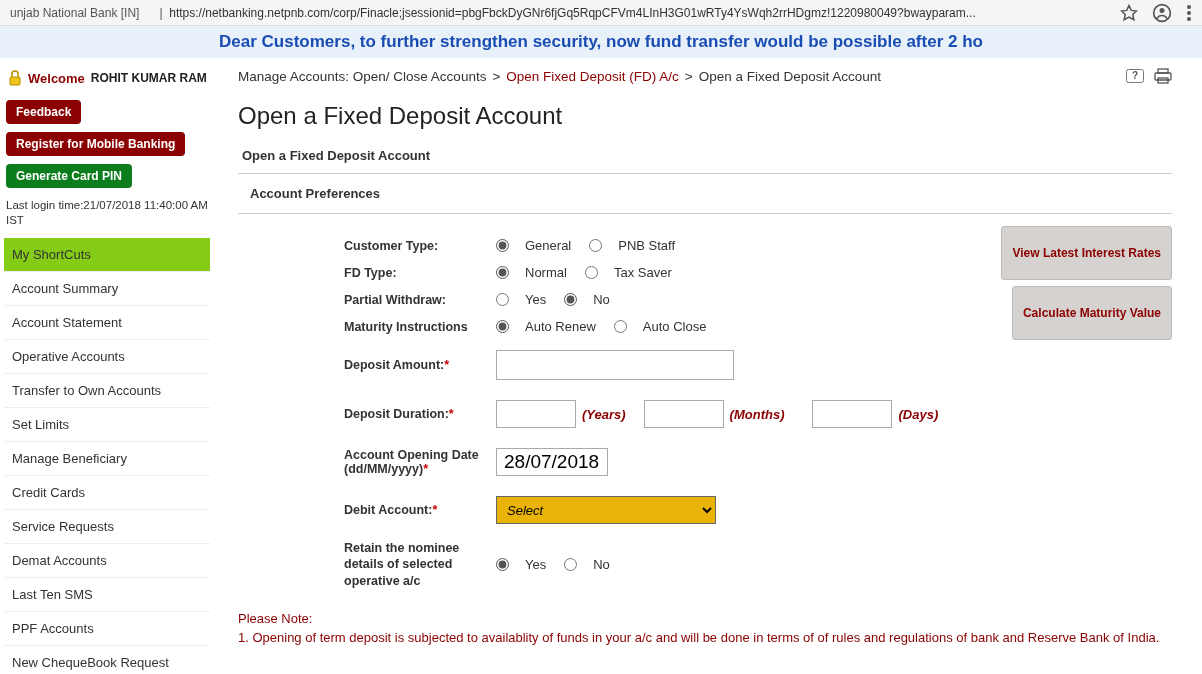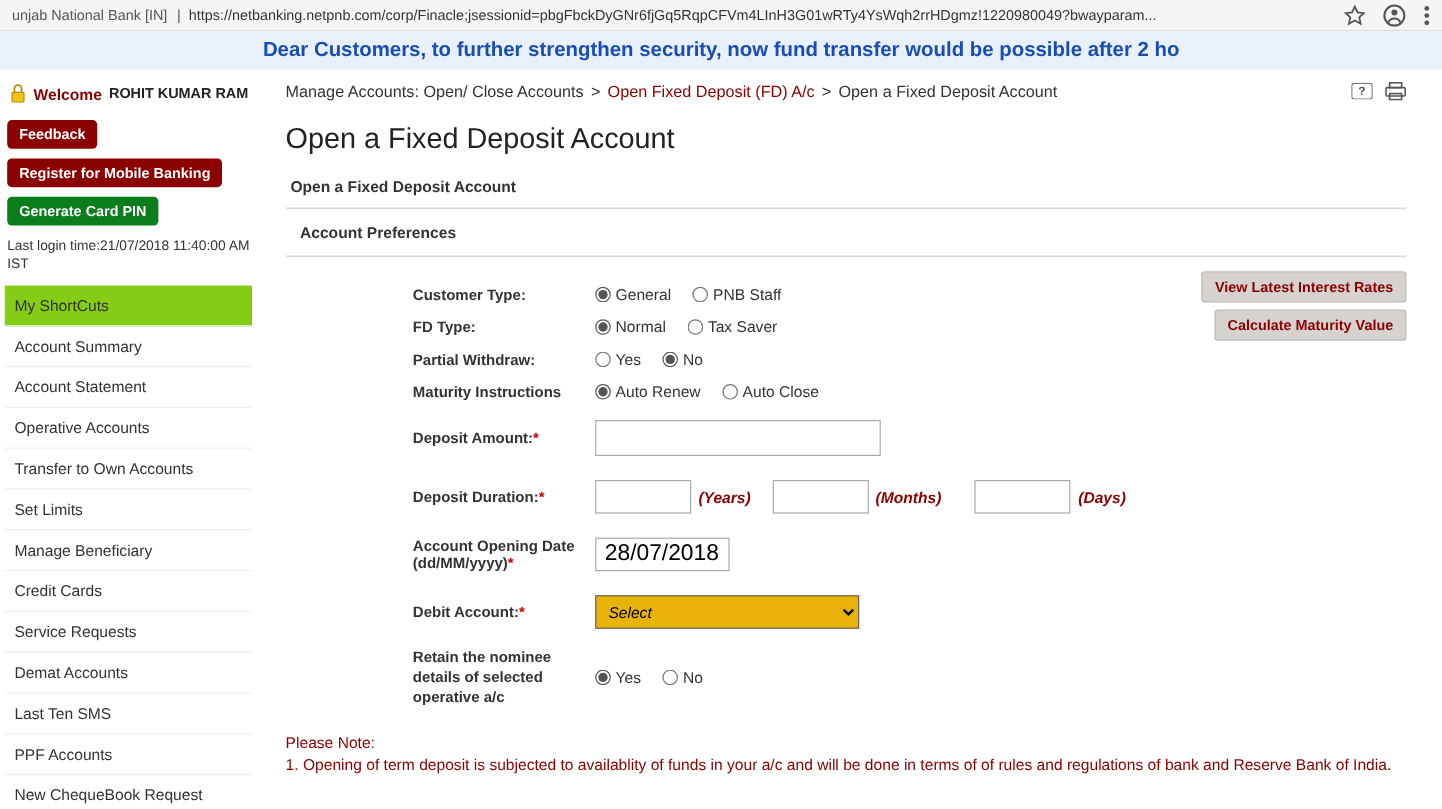--- a/index.html
+++ b/index.html
@@ -1,18 +1,18 @@
 <!DOCTYPE html>
 <html><head>
 <meta charset="utf-8">
 <style>
 * { box-sizing: border-box; margin: 0; padding: 0; }
 body { font-family: Arial, sans-serif; font-size: 13px; color: #333; background: #fff; width: 1202px; }
 .browser-bar { height: 26px; background: #f5f5f5; border-bottom: 1px solid #ddd; display: flex; align-items: center; padding: 0 10px; font-size: 12px; color: #555; }
-.browser-title { margin-right: 8px; }
+.browser-title { margin-right: 20px; }
 .browser-url { color: #333; flex: 1; white-space: nowrap; overflow: hidden; }
 .browser-icons { display: flex; gap: 14px; align-items: center; color: #555; }
 .marquee { background: #e8f0fa; color: #1a4db3; font-weight: bold; font-size: 17px; padding: 6px 0; text-align: center; white-space: nowrap; overflow: hidden; }
 .container { display: flex; }
 .sidebar { width: 214px; padding: 12px 4px 0 4px; }
 .welcome-row { display: flex; align-items: center; gap: 6px; margin-bottom: 10px; padding-left: 4px; }
 .lock { width: 14px; height: 16px; }
 .welcome-lbl { color: #8b0000; font-weight: bold; font-size: 13px; }
 .welcome-name { color: #222; font-weight: bold; font-size: 12px; }
 .btn-maroon { background: #8b0000; color: #fff; border: none; border-radius: 4px; padding: 5px 10px; font-size: 12px; font-weight: bold; margin: 4px 2px; cursor: pointer; display: inline-block; }
@@ -23,25 +23,25 @@
 .menu-item.active { background: #84cc16; }
 .main { flex: 1; padding: 10px 30px 0 24px; }
 .breadcrumb { font-size: 13.5px; color: #333; margin-bottom: 18px; display: flex; align-items: center; gap: 6px;}
 .breadcrumb .link { color: #8b0000; }
 .crumb-icons { margin-left: auto; display:flex; gap:10px; align-items:center; color:#555;}
 .page-title { font-size: 24px; color: #222; margin-bottom: 14px; font-weight: normal; }
 .sub-title { font-size: 13px; font-weight: bold; color: #333; padding: 4px 0 10px 4px; border-bottom: 1px solid #ccc; }
 .section-hdr { font-size: 13px; font-weight: bold; color: #333; padding: 12px 0 12px 12px; border-bottom: 1px solid #ccc; }
 .form-area { position: relative; padding-top: 18px; }
 .action-buttons { position: absolute; right: 0; top: 12px; display: flex; flex-direction: column; gap: 6px; align-items: flex-end; }
-.btn-grey { background: #d6d2cf; color: #8b0000; border: 1px solid #bbb; border-radius: 3px; padding: 5px 10px; font-size: 12px; font-weight: bold; cursor: pointer; }
+.btn-grey { background: #d6d2cf; color: #8b0000; border: 1px solid #bbb; border-radius: 3px; padding: 19px 10px; font-size: 12px; font-weight: bold; cursor: pointer; }
 .form-row { display: flex; align-items: center; padding: 6px 0; }
 .form-label { width: 258px; padding-left: 106px; font-size: 12.5px; font-weight: bold; color: #333; }
 .form-control-area { flex: 1; display: flex; align-items: center; gap: 4px; font-size: 13px; color: #333; }
-.radio-wrap { display: inline-flex; align-items: center; margin-right: 14px; gap: 4px; }
+.radio-wrap { display: inline-flex; align-items: center; margin-right: 14px; gap: 16px; }
 .req { color: #c00; }
 input[type="text"] { border: 1px solid #aaa; padding: 5px 7px; font-size: 19px; background: #fff; }
 .inp-wide { width: 238px; height: 30px; }
 .inp-sm { width: 80px; height: 28px; }
 .inp-date { width: 112px; height: 28px; }
 .sel-debit { width: 220px; height: 28px; border: 1px solid #666; background: #eab308; font-size: 13px; padding: 3px 6px; font-style: italic; }
 .dur-lbl { color: #8b0000; font-style: italic; font-weight: bold; font-size: 13px; margin: 0 4px 0 2px; }
 .notes { color: #8b0000; font-size: 13px; line-height: 1.5; margin-top: 14px; }
 input[type=radio] { width:13px; height:13px; accent-color:#555; }
 svg { display:block; }

